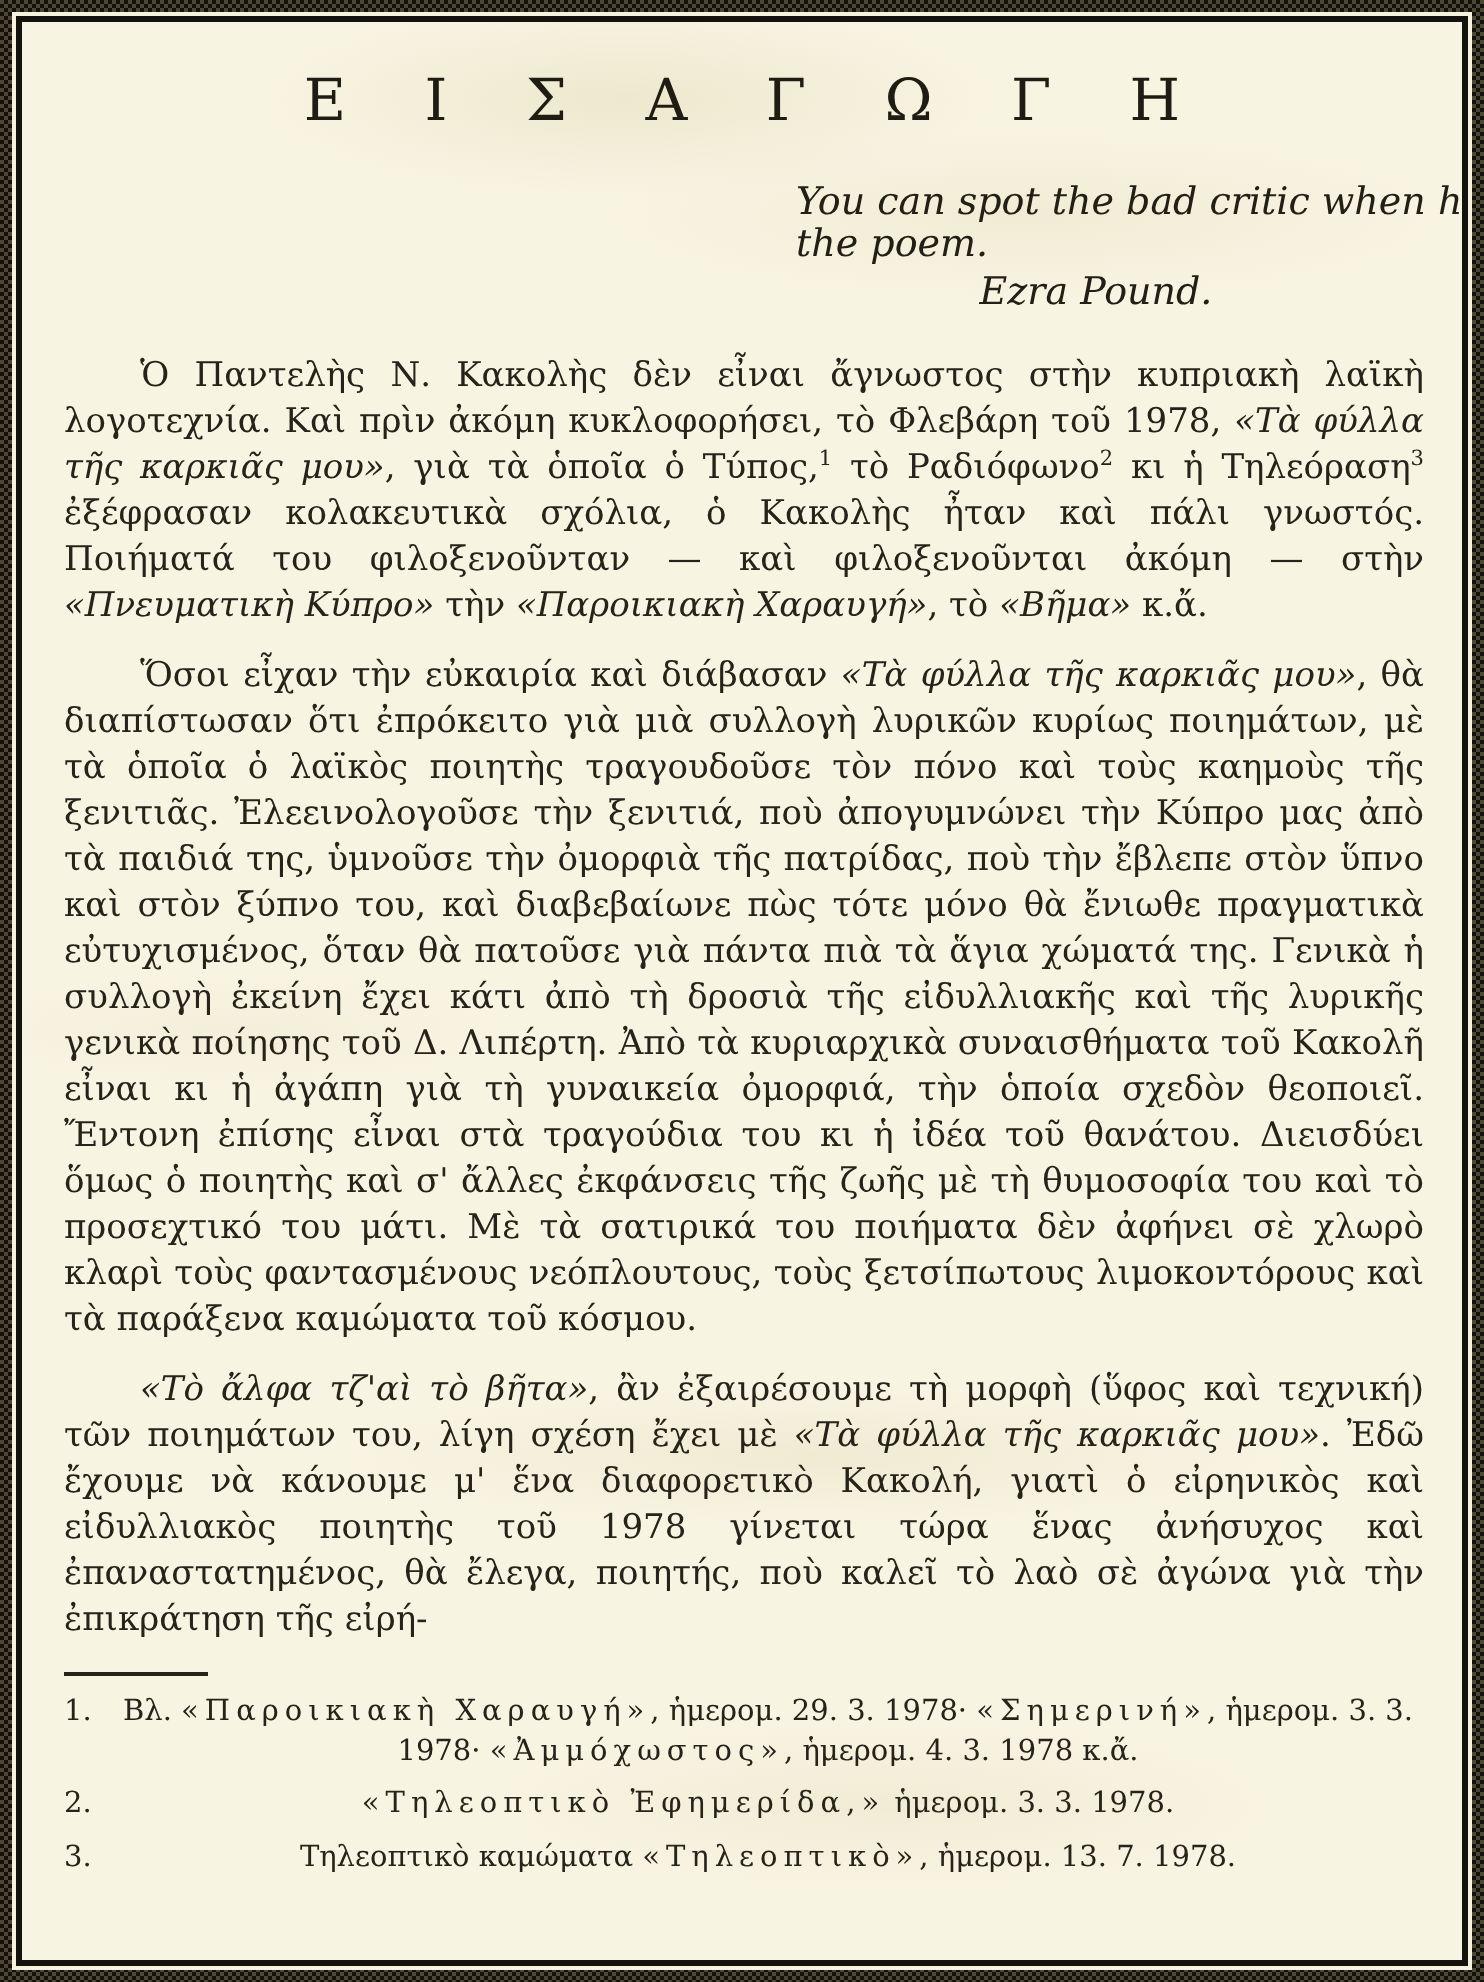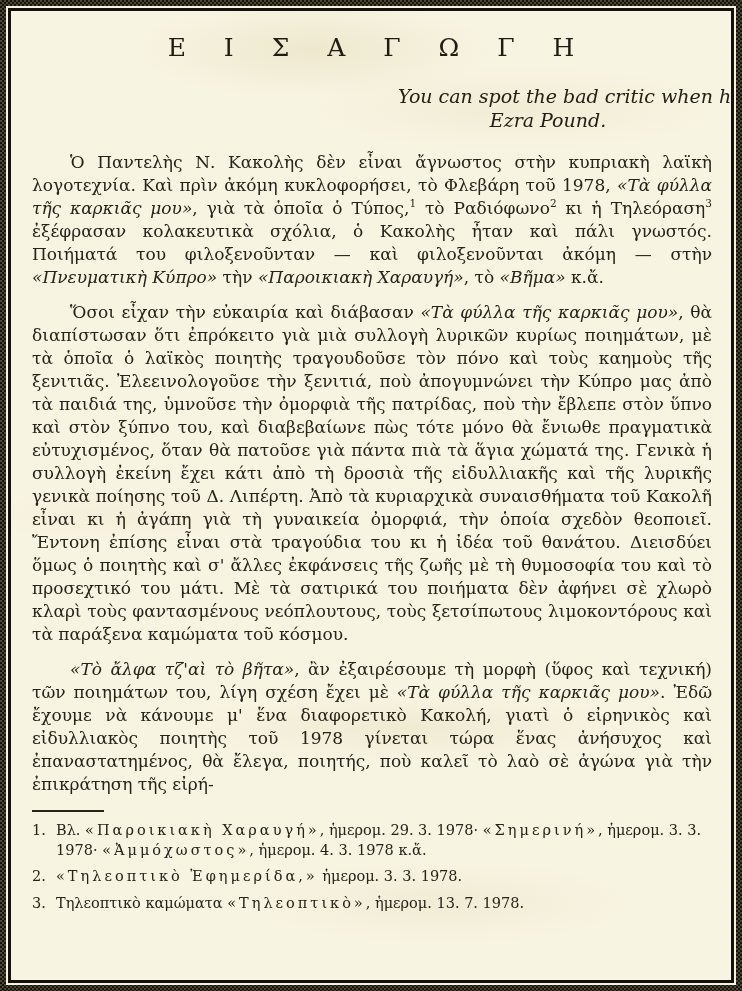--- a/index.html
+++ b/index.html
@@ -32,21 +32,21 @@
       radial-gradient(ellipse 280px 60px at 60% 92%, rgba(187,176,112,0.12), transparent 70%),
       radial-gradient(ellipse 200px 40px at 15% 52%, rgba(187,176,112,0.08), transparent 70%);
     padding: 14px 19px 8px 19px;
     overflow: hidden;
     font-family: "DejaVu Serif", "Liberation Serif", serif;
     color: #25231a;
   }
 
   .title {
     text-align: center;
-    font-size: 25px;
+    font-size: 29px;
     letter-spacing: 15px;
     padding-left: 15px; 
     margin-top: 8px;
     color: #1f1d13;
     white-space: nowrap;
   }
 
   .epigraph {
     width: 302px;
     margin: 24px 12px 16px auto;
@@ -94,34 +94,35 @@
   }
   .footnote {
     display: flex;
     align-items: flex-start;
     margin-bottom: 7px;
   }
   .fn-num {
     flex: 0 0 26px;
     padding-left: 2px;
   }
-  .fn-text { flex: 1; }
+  .fn-text { flex: 1; text-align: center; }
 </style>
 </head>
 <body>
 
 <div class="frame">
   <div class="gap">
     <div class="page">
 
       <div class="title">Ε Ι Σ Α Γ Ω Γ Η</div>
 
       <div class="epigraph">
         <div>
             <div class="epigraph-line">You can spot the bad critic when he</div>
+            <div class="epigraph-line">the poem.</div>
           </div>
         <div class="attribution">Ezra Pound.</div>
       </div>
 
       <div class="body-text">
           <p><span>Ὁ Παντελὴς Ν. Κακολὴς δὲν εἶναι ἄγνωστος στὴν κυπριακὴ λαϊκὴ λογοτεχνία. Καὶ πρὶν ἀκόμη κυκλοφορήσει, τὸ Φλεβάρη τοῦ 1978, </span><span class="it">«Τὰ φύλλα τῆς καρκιᾶς μου»</span><span>, γιὰ τὰ ὁποῖα ὁ Τύπος,</span><sup class="fnref">1</sup><span> τὸ Ραδιόφωνο</span><sup class="fnref">2</sup><span> κι ἡ Τηλεόραση</span><sup class="fnref">3</sup><span> ἐξέφρασαν κολακευτικὰ σχόλια, ὁ Κακολὴς ἦταν καὶ πάλι γνωστός. Ποιήματά του φιλοξενοῦνταν — καὶ φιλοξενοῦνται ἀκόμη — στὴν </span><span class="it">«Πνευματικὴ Κύπρο»</span><span> τὴν </span><span class="it">«Παροικιακὴ Χαραυγή»</span><span>, τὸ </span><span class="it">«Βῆμα»</span><span> κ.ἄ.</span></p>
           <p><span>Ὅσοι εἶχαν τὴν εὐκαιρία καὶ διάβασαν </span><span class="it">«Τὰ φύλλα τῆς καρκιᾶς μου»</span><span>, θὰ διαπίστωσαν ὅτι ἐπρόκειτο γιὰ μιὰ συλλογὴ λυρικῶν κυρίως ποιημάτων, μὲ τὰ ὁποῖα ὁ λαϊκὸς ποιητὴς τραγουδοῦσε τὸν πόνο καὶ τοὺς καημοὺς τῆς ξενιτιᾶς. Ἐλεεινολογοῦσε τὴν ξενιτιά, ποὺ ἀπογυμνώνει τὴν Κύπρο μας ἀπὸ τὰ παιδιά της, ὑμνοῦσε τὴν ὀμορφιὰ τῆς πατρίδας, ποὺ τὴν ἔβλεπε στὸν ὕπνο καὶ στὸν ξύπνο του, καὶ διαβεβαίωνε πὼς τότε μόνο θὰ ἔνιωθε πραγματικὰ εὐτυχισμένος, ὅταν θὰ πατοῦσε γιὰ πάντα πιὰ τὰ ἅγια χώματά της. Γενικὰ ἡ συλλογὴ ἐκείνη ἔχει κάτι ἀπὸ τὴ δροσιὰ τῆς εἰδυλλιακῆς καὶ τῆς λυρικῆς γενικὰ ποίησης τοῦ Δ. Λιπέρτη. Ἀπὸ τὰ κυριαρχικὰ συναισθήματα τοῦ Κακολῆ εἶναι κι ἡ ἀγάπη γιὰ τὴ γυναικεία ὀμορφιά, τὴν ὁποία σχεδὸν θεοποιεῖ. Ἔντονη ἐπίσης εἶναι στὰ τραγούδια του κι ἡ ἰδέα τοῦ θανάτου. Διεισδύει ὅμως ὁ ποιητὴς καὶ σ' ἄλλες ἐκφάνσεις τῆς ζωῆς μὲ τὴ θυμοσοφία του καὶ τὸ προσεχτικό του μάτι. Μὲ τὰ σατιρικά του ποιήματα δὲν ἀφήνει σὲ χλωρὸ κλαρὶ τοὺς φαντασμένους νεόπλουτους, τοὺς ξετσίπωτους λιμοκοντόρους καὶ τὰ παράξενα καμώματα τοῦ κόσμου.</span></p>
           <p><span class="it">«Τὸ ἄλφα τζ'αὶ τὸ βῆτα»</span><span>, ἂν ἐξαιρέσουμε τὴ μορφὴ (ὕφος καὶ τεχνική) τῶν ποιημάτων του, λίγη σχέση ἔχει μὲ </span><span class="it">«Τὰ φύλλα τῆς καρκιᾶς μου»</span><span>. Ἐδῶ ἔχουμε νὰ κάνουμε μ' ἕνα διαφορετικὸ Κακολή, γιατὶ ὁ εἰρηνικὸς καὶ εἰδυλλιακὸς ποιητὴς τοῦ 1978 γίνεται τώρα ἕνας ἀνήσυχος καὶ ἐπαναστατημένος, θὰ ἔλεγα, ποιητής, ποὺ καλεῖ τὸ λαὸ σὲ ἀγώνα γιὰ τὴν ἐπικράτηση τῆς εἰρή-</span></p>
         </div>
 

